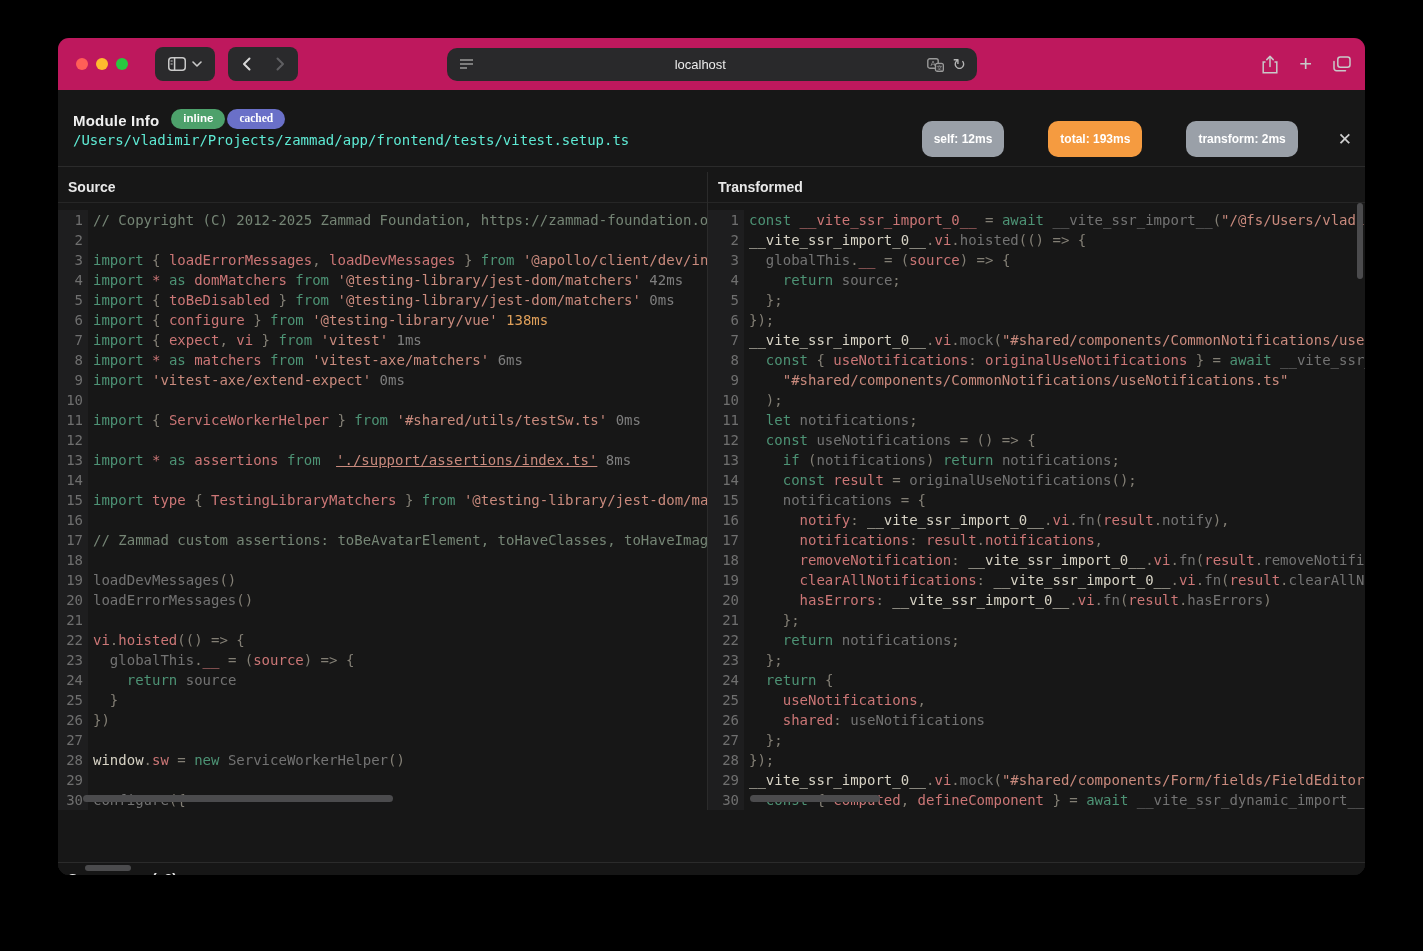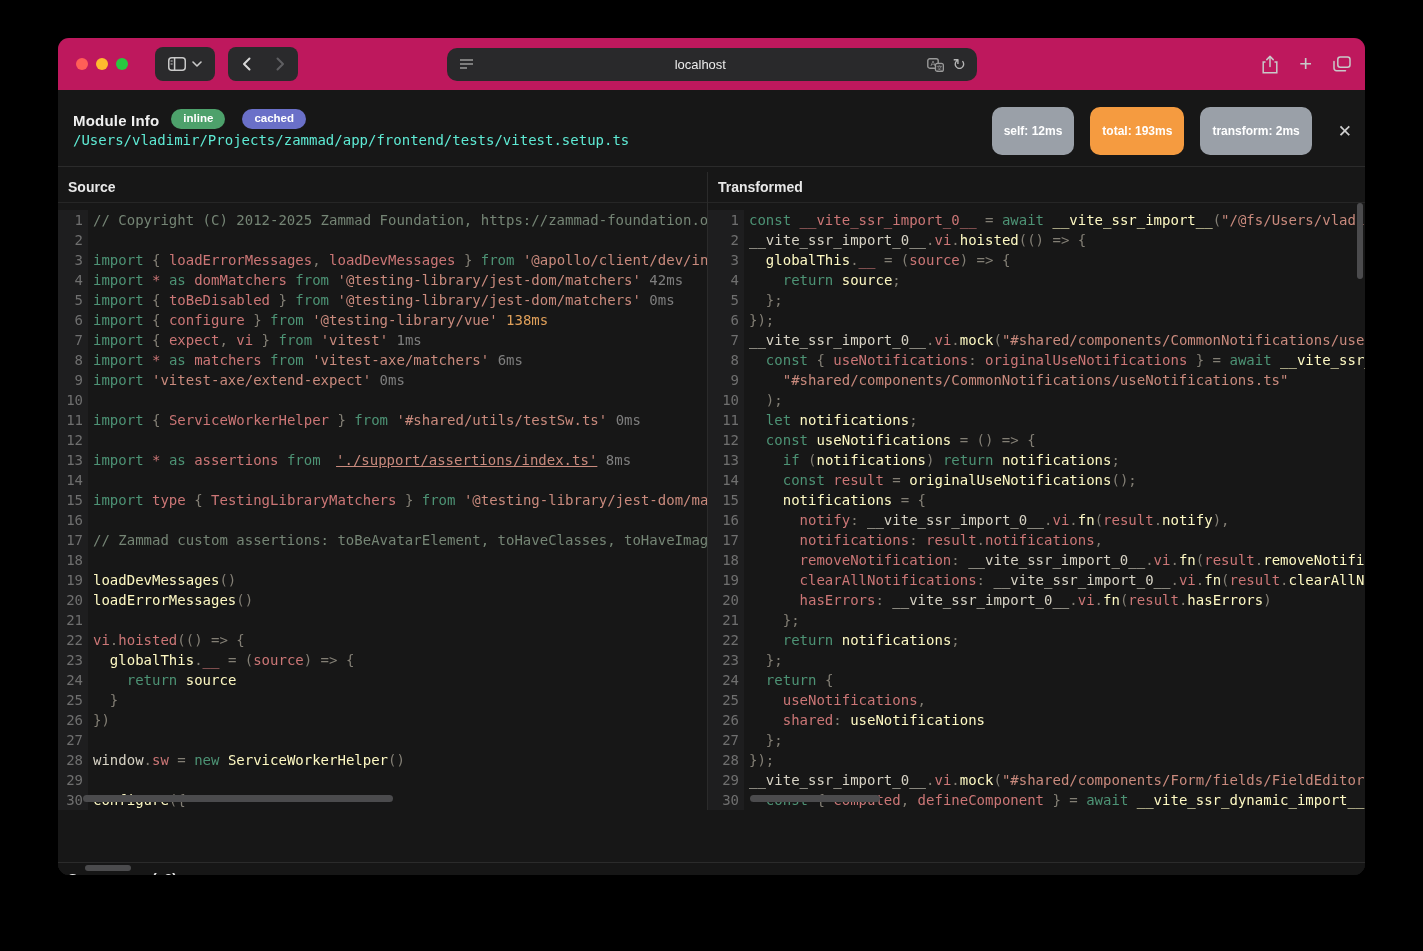--- a/index.html
+++ b/index.html
@@ -25,42 +25,42 @@
   .icn{display:inline-flex;align-items:center;justify-content:center;}
   .plus{color:#c9c9c9;font-size:22px;font-weight:300;line-height:1;}
   .reload{color:#b5b5b5;font-size:16px;font-family:"DejaVu Sans",sans-serif;}
   
   .page{position:absolute;top:52px;left:0;right:0;bottom:0;background:#171717;}
   .mod-header{position:absolute;top:0;left:0;right:0;height:76px;border-bottom:1px solid #2b2b2b;}
   .mh-row{position:absolute;left:15px;top:15px;height:24px;display:flex;align-items:flex-end;}
   .mh-title{color:#efefef;font-size:15px;font-weight:700;letter-spacing:.2px;}
   .pill{border-radius:10px;color:#fff;font-size:11.5px;font-weight:700;padding:3px 12px;line-height:1.2;}
   .pill.green{background:#4da16b;margin-left:12px;}
-  .pill.indigo{background:#6a70c8;margin-left:17px;}
+  .pill.indigo{background:#6a70c8;margin-left:2px;font-family:Liberation Serif, serif;}
   .mh-path{position:absolute;left:15px;top:42px;font-family:"DejaVu Sans Mono",monospace;
     font-size:14px;color:#5eead4;}
   .mh-right{position:absolute;right:13px;top:15px;display:flex;align-items:center;gap:12px;}
   .pill.gray{background:#9aa0a8;}
   .pill.orange{background:#f59b40;}
-  .pill.timing{font-size:12px;padding:17px 12px;margin:2px;}
+  .pill.timing{font-size:12px;padding:11px 12px;margin:16px;}
   .closex{color:#cfcfcf;font-size:17px;margin-left:12px;cursor:default;line-height:1;}
   
   .panels{position:absolute;top:76px;left:0;right:0;bottom:65px;display:flex;overflow:hidden;align-items:flex-end;}
   .panel{overflow:hidden;position:relative;}
   .panel.src{width:649px;border-right:1px solid #2b2b2b;flex:none;}
   .panel.trn{flex:1;}
   .phead{height:30px;line-height:31px;padding-left:10px;color:#e8e8e8;font-size:14px;
     font-weight:700;border-bottom:1px solid #262626;}
   .code{padding-top:7px;font-family:"DejaVu Sans Mono",monospace;font-size:14px;}
   .code-line{display:flex;height:20px;line-height:20px;white-space:pre;}
   .ln{flex:none;text-align:right;color:#6f6f6f;background:#1e1e1f;}
   .src .ln{width:25px;padding-right:5px;}
   .trn .ln{width:31px;padding-right:5px;}
   .lt{padding-left:5px;white-space:pre;overflow:hidden;}
-  .tok-w{color:#d6d2c4}.tok-k{color:#4d9375}.tok-f{color:#fef9c3}.tok-i{color:#cb7676}
+  .tok-w{color:#d6d2c4}.tok-k{color:#4d9375}.tok-f{color:#737373}.tok-i{color:#cb7676}
   .tok-s{color:#c98a7d}.tok-c{color:#758575}.tok-p{color:#837f75}
   .tok-t{color:#7e7e7e}.tok-th{color:#e0a05a}
   .tok-lnk{color:#c98a7d;text-decoration:underline;cursor:pointer;margin-left:7px;}
   
   .sourcemap{position:absolute;top:772px;left:0;right:0;bottom:0;border-top:1px solid #2b2b2b;background:#161616;}
   .sm-head{height:30px;line-height:32px;padding-left:10px;color:#e8e8e8;font-size:14px;font-weight:700;}
   
   .sb{position:absolute;background:#4b4b4d;border-radius:4px;}
   .sb-src-h{left:25px;top:757px;width:310px;height:7px;}
   .sb-trn-h{left:692px;top:757px;width:130px;height:7px;}

